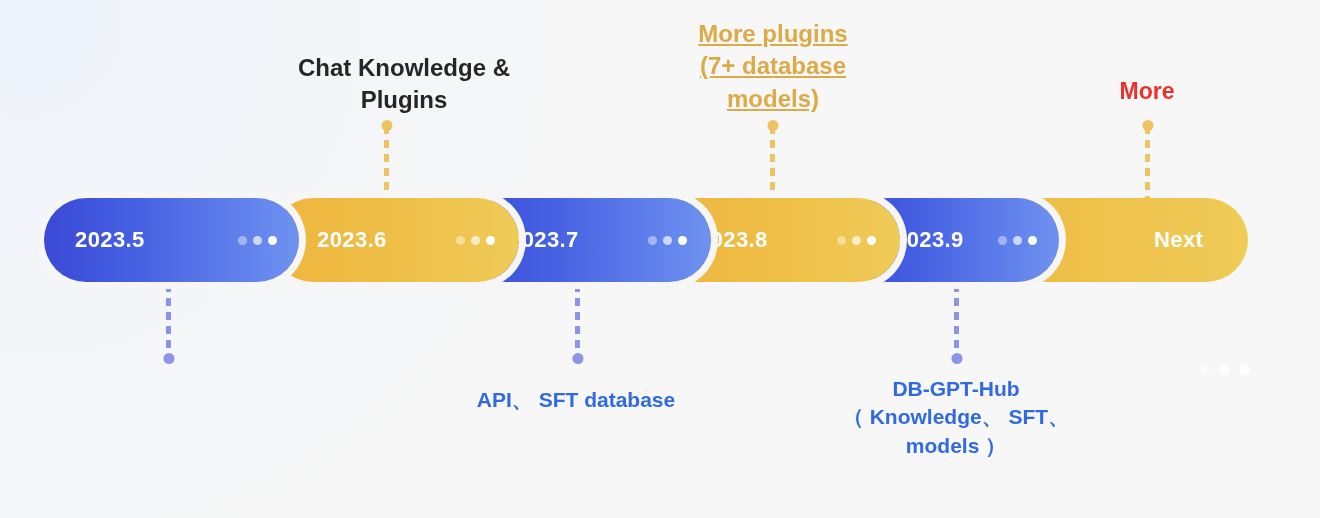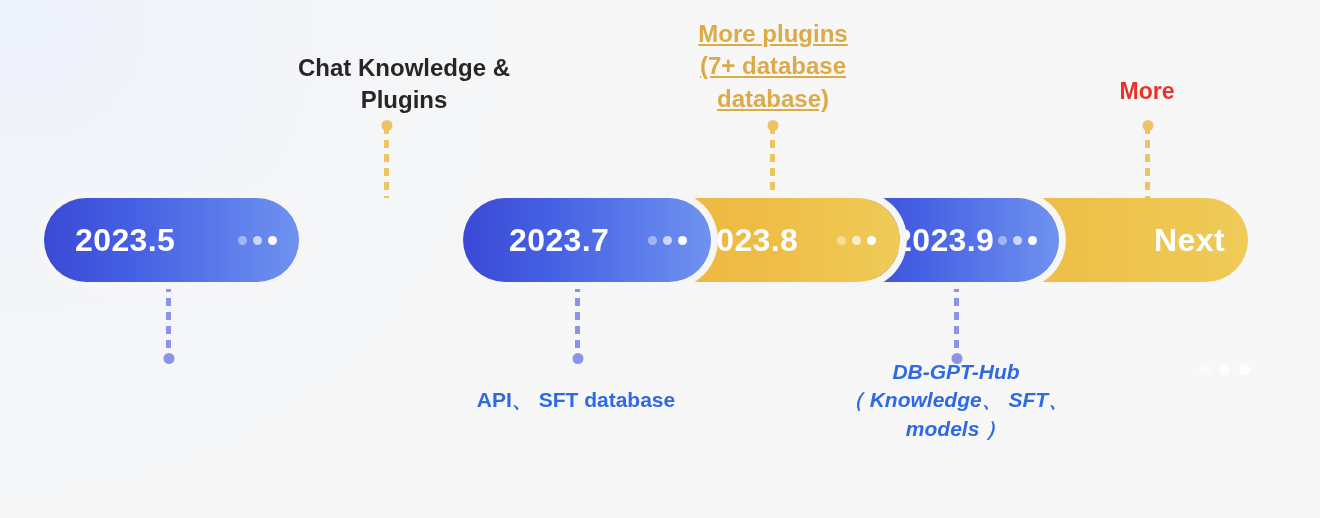--- a/index.html
+++ b/index.html
@@ -19,21 +19,21 @@
   
   #bar{position:absolute;left:44px;top:198px;width:1204px;height:84px;}
   .seg{
     position:absolute;top:0;height:84px;border-radius:42px;
     display:flex;align-items:center;
     box-sizing:border-box;
   }
   .seg.blue{ background:linear-gradient(90deg,#3a49d6 0%,#4560e2 35%,#6f92f0 100%); }
   .seg.gold{ background:linear-gradient(90deg,#f0b63f 0%,#eebd45 45%,#efcb58 100%); }
   .seg .yr{
-    color:#ffffff;font-weight:bold;font-size:32px;letter-spacing:.4px;
+    color:#ffffff;font-weight:bold;font-size:22px;letter-spacing:.4px;
     white-space:nowrap;
   }
   .seg .dots{
     position:absolute;display:flex;gap:6px;align-items:center;
   }
   .seg .dots i{
     display:block;width:9px;height:9px;border-radius:50%;
     background:#ffffff;
   }
   .seg .dots i:nth-child(1){opacity:.42;}
@@ -81,21 +81,21 @@
 <div id="root">
 
   <div class="lbl top-dark" style="left:254px;top:52px;width:300px;">
     <div>Chat Knowledge &amp;</div>
     <div>Plugins</div>
   </div>
 
   <div class="lbl top-gold" style="left:668px;top:18px;width:210px;">
     <div>More plugins</div>
     <div>(7+ database</div>
-    <div>database)</div>
+    <div>models)</div>
   </div>
 
   <div class="lbl top-red" style="left:1086px;top:76px;width:122px;">
     <div>More</div>
   </div>
 
   <div class="conn up gold" style="left:384px;top:126px;height:72px;">
     <span class="line"></span>
     <span class="knob"></span>
   </div>
@@ -136,20 +136,28 @@
 
     <div class="seg blue capped" style="left:419px;width:248px;z-index:4;">
       <span class="yr" style="margin-left:46px;">2023.7</span>
       <span class="dots" style="right:24px;">
         <i></i>
           <i></i>
           <i></i>
       </span>
     </div>
 
+    <div class="seg gold capped" style="left:227px;width:248px;z-index:5;">
+      <span class="yr" style="margin-left:46px;">2023.6</span>
+      <span class="dots" style="right:24px;">
+        <i></i>
+          <i></i>
+          <i></i>
+      </span>
+    </div>
 
     <div class="seg blue capped" style="left:0px;width:255px;z-index:6;">
       <span class="yr" style="margin-left:31px;">2023.5</span>
       <span class="dots" style="right:22px;">
         <i></i>
           <i></i>
           <i></i>
       </span>
     </div>
   </div>
@@ -167,21 +175,21 @@
   <div class="conn down blue" style="left:954px;top:284px;height:74px;">
     <span class="line"></span>
     <span class="knob"></span>
   </div>
 
 
   <div class="lbl bot-blue" style="left:436px;top:386px;width:280px;">
     <div>API、 SFT database</div>
   </div>
 
-  <div class="lbl bot-blue" style="left:836px;top:358px;width:240px;font-style:italic;">
+  <div class="lbl bot-blue" style="left:836px;top:375px;width:240px;">
     <div>DB-GPT-Hub</div>
     <div>（ Knowledge、 SFT、</div>
     <div>models ）</div>
   </div>
 
   <div id="deco">
     <i></i>
     <i></i>
     <i></i>
   </div>

